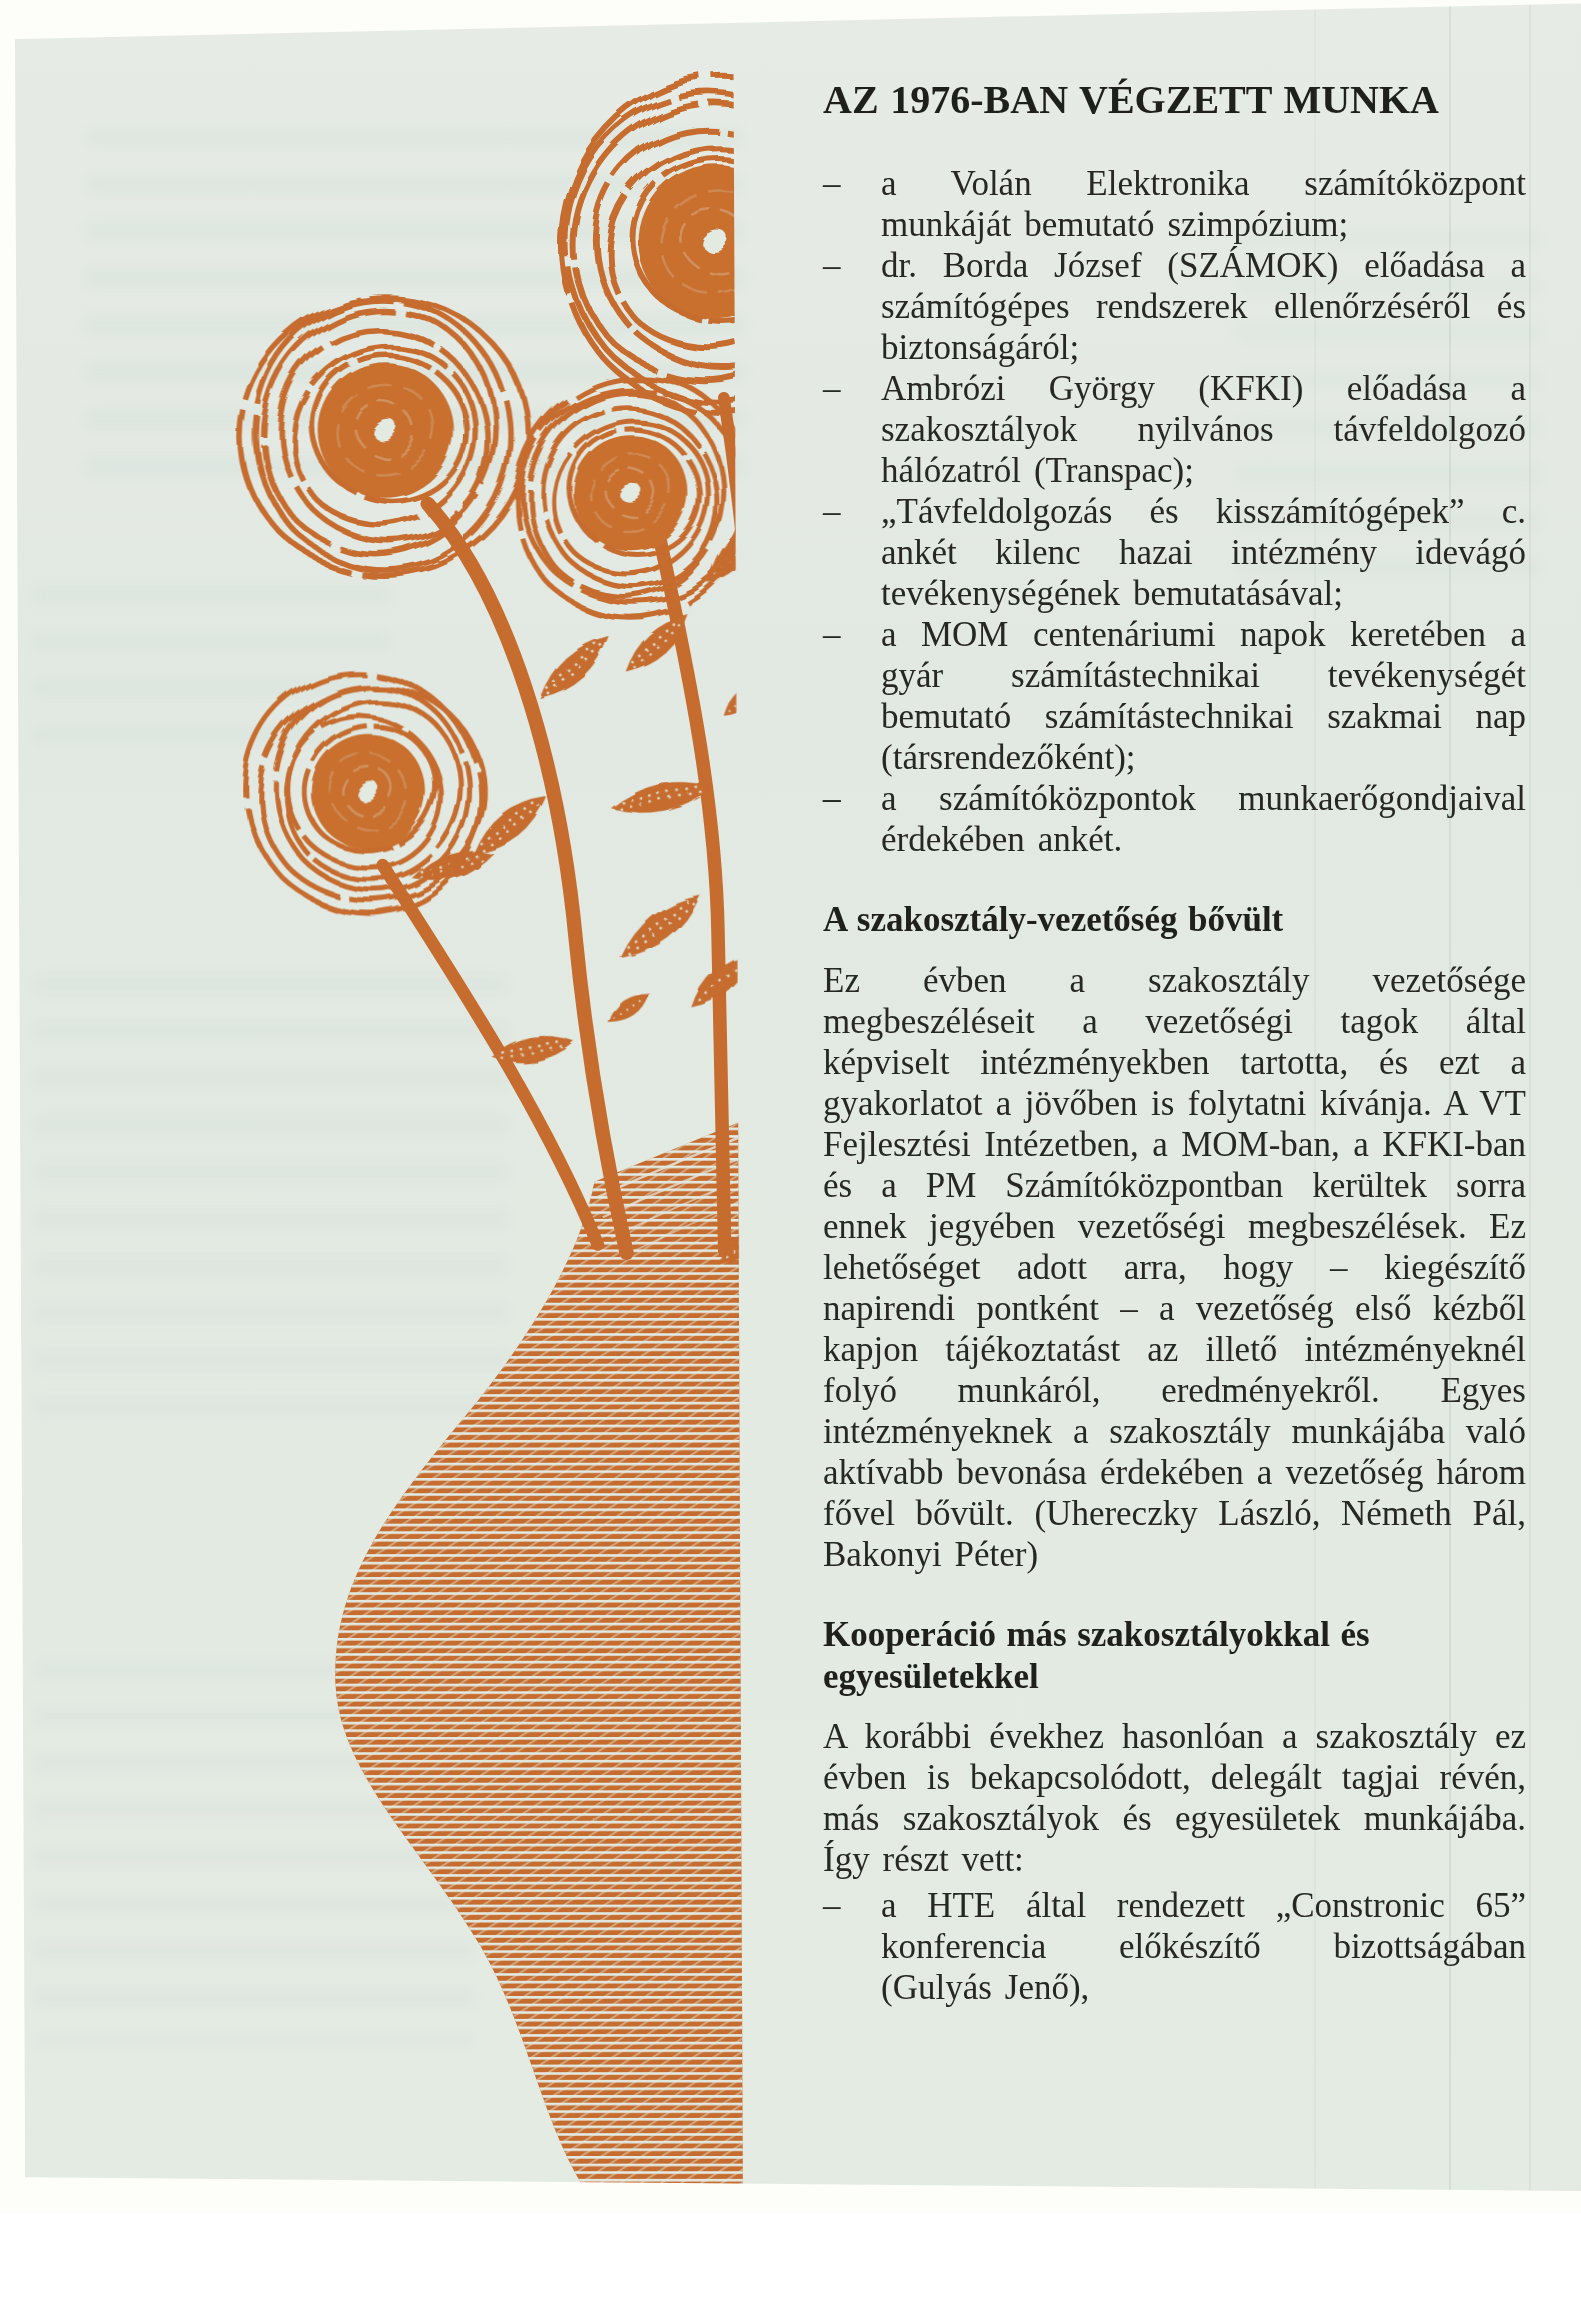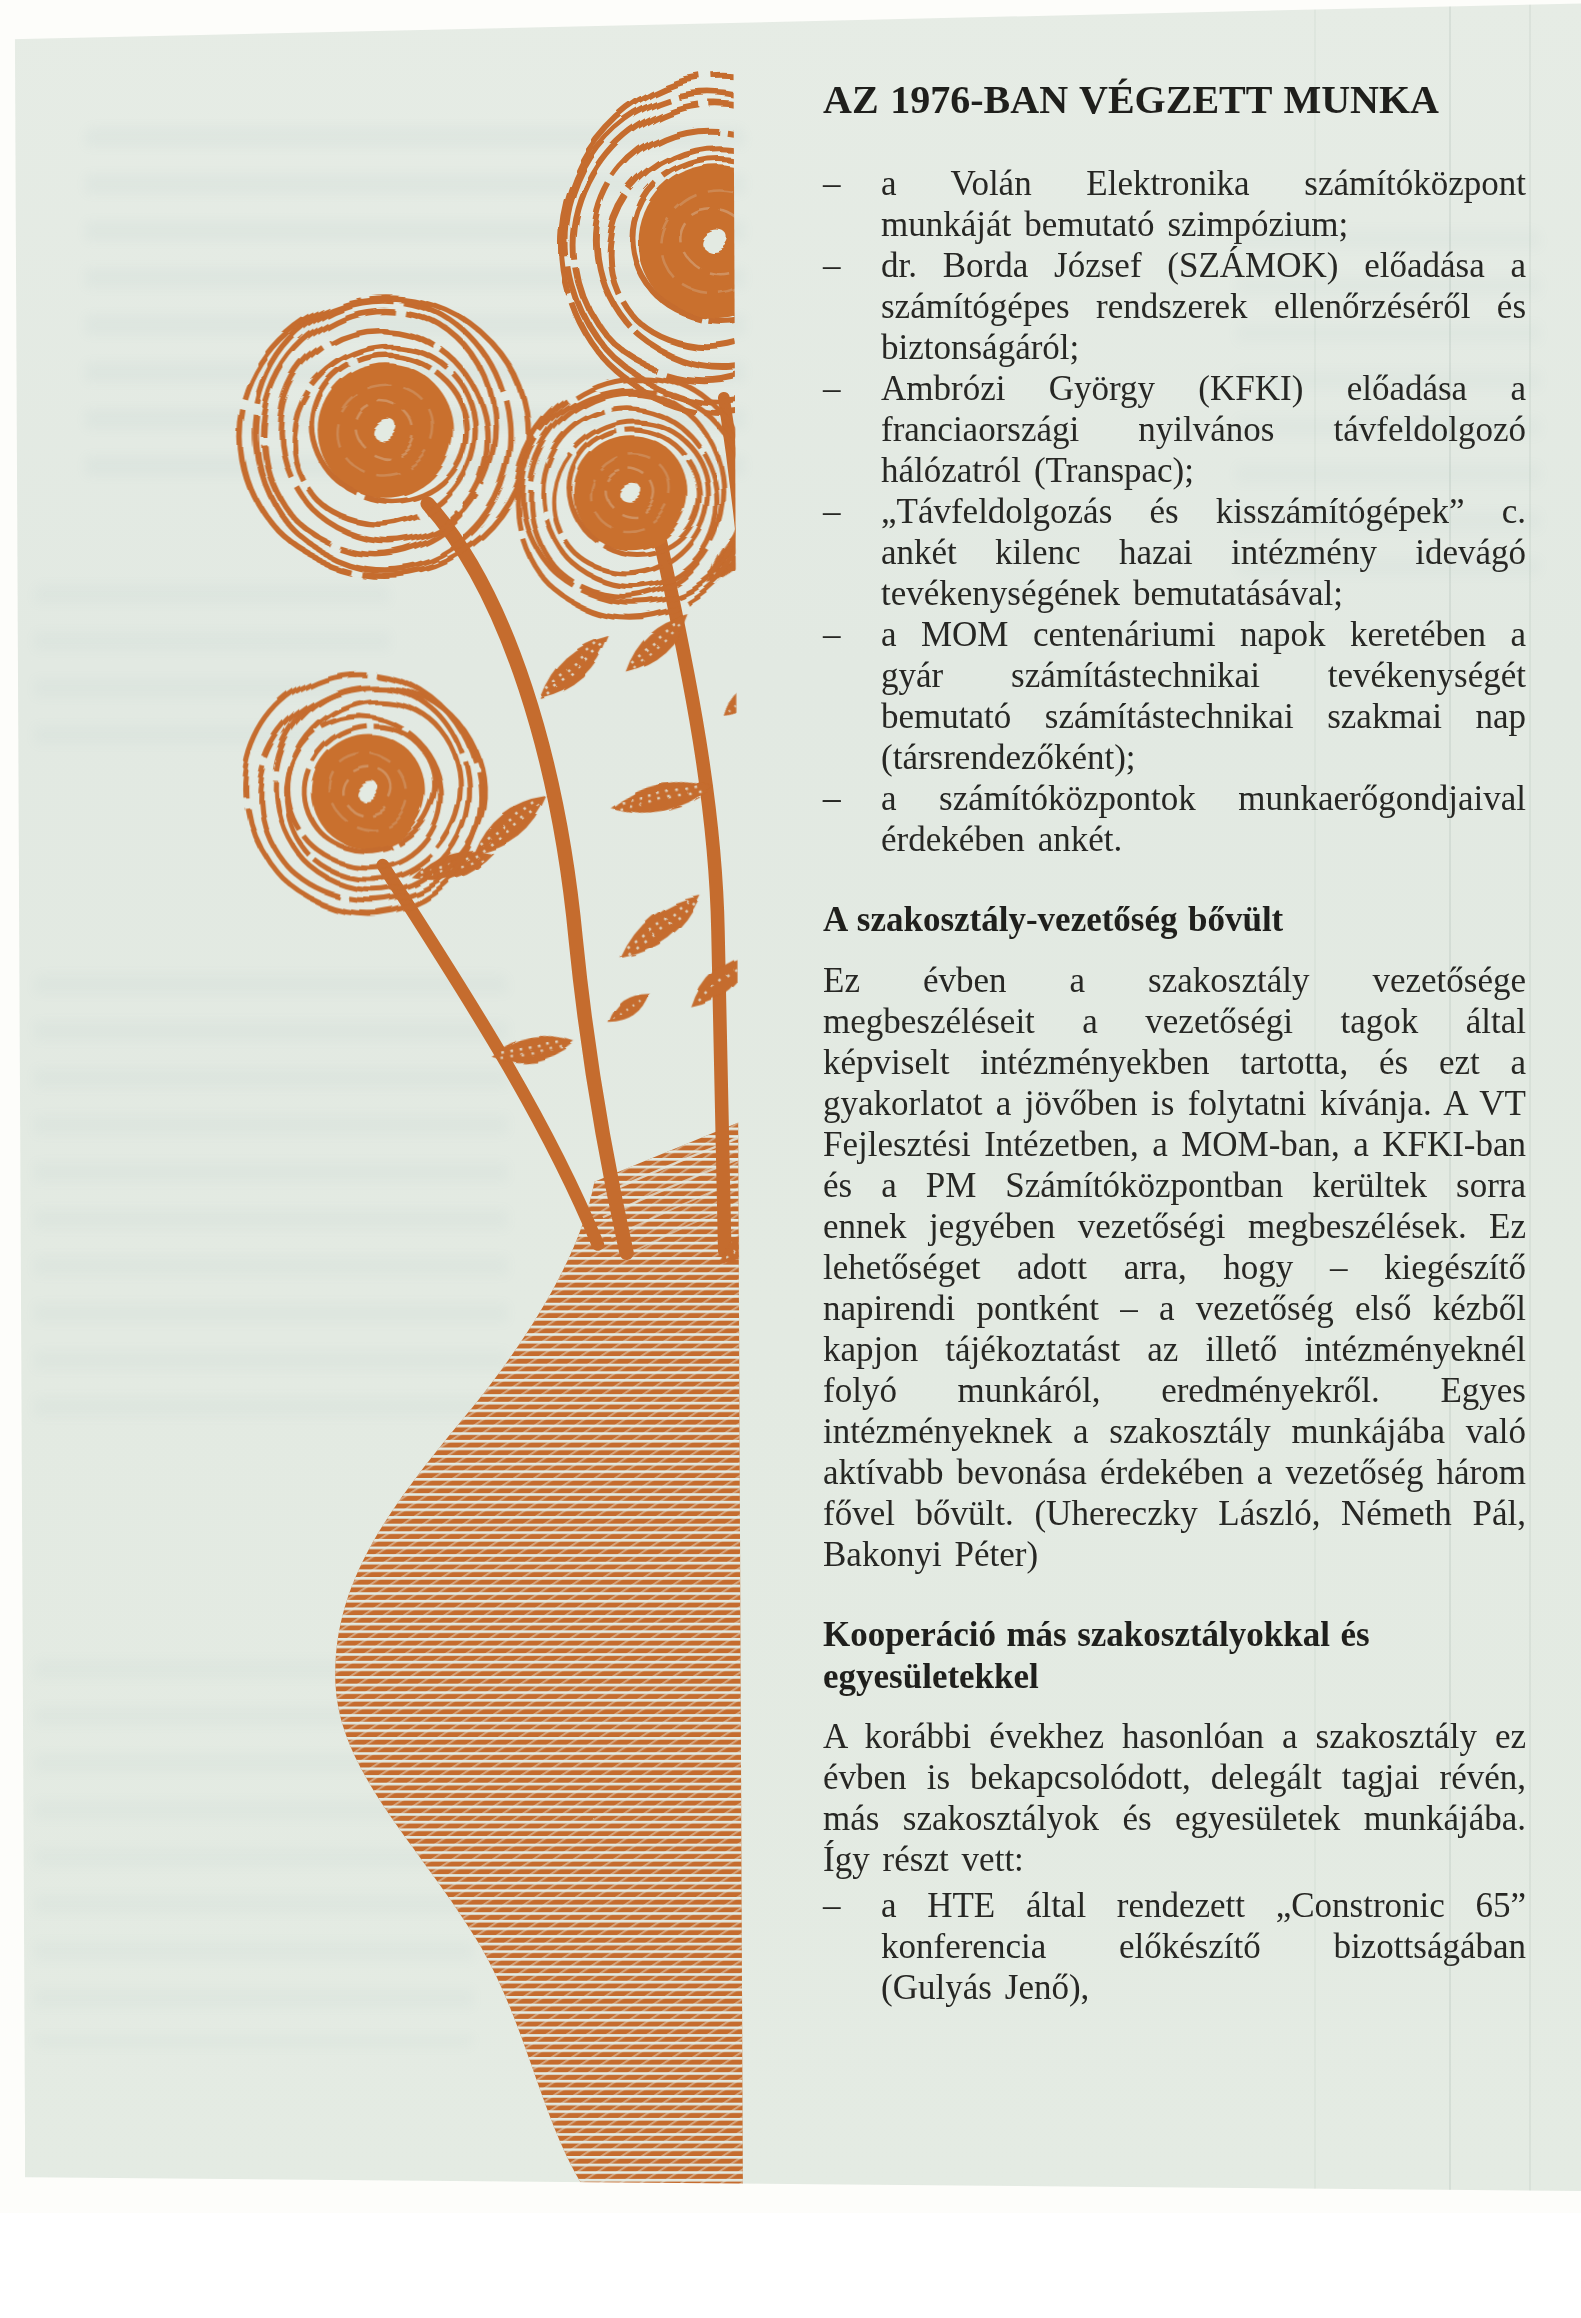--- a/index.html
+++ b/index.html
@@ -216,21 +216,21 @@
     </g>
   </svg>
 
   <div class="col">
     <h1>AZ 1976-BAN VÉGZETT MUNKA</h1>
 
     <section>
       <ul>
         <li><span class="dash">–</span><span class="li-text">a Volán Elektronika számítóközpont munkáját bemutató szimpózium;</span></li>
         <li><span class="dash">–</span><span class="li-text">dr. Borda József (SZÁMOK) előadása a számítógépes rendszerek ellenőrzéséről és biztonságáról;</span></li>
-        <li><span class="dash">–</span><span class="li-text">Ambrózi György (KFKI) előadása a franciaországi nyilvános távfeldolgozó hálózatról (Transpac);</span></li>
+        <li><span class="dash">–</span><span class="li-text">Ambrózi György (KFKI) előadása a szakosztályok nyilvános távfeldolgozó hálózatról (Transpac);</span></li>
         <li><span class="dash">–</span><span class="li-text">„Távfeldolgozás és kisszámítógépek” c. ankét kilenc hazai intézmény idevágó tevékenységének bemutatásával;</span></li>
         <li><span class="dash">–</span><span class="li-text">a MOM centenáriumi napok keretében a gyár számítástechnikai tevékenységét bemutató számítástechnikai szakmai nap (társrendezőként);</span></li>
         <li><span class="dash">–</span></li>
         <li><span class="dash">–</span><span class="li-text">a számítóközpontok munkaerőgondjaival érdekében ankét.</span></li>
       </ul>
     </section>
 
     <section class="later">
       <h2>A szakosztály-vezetőség bővült</h2>
       <p>Ez évben a szakosztály vezetősége megbeszéléseit a vezetőségi tagok által képviselt intézményekben tartotta, és ezt a gyakorlatot a jövőben is folytatni kívánja. A VT Fejlesztési Intézetben, a MOM-ban, a KFKI-ban és a PM Számítóközpontban kerültek sorra ennek jegyében vezetőségi megbeszélések. Ez lehetőséget adott arra, hogy – kiegészítő napirendi pontként – a vezetőség első kézből kapjon tájékoztatást az illető intézményeknél folyó munkáról, eredményekről. Egyes intézményeknek a szakosztály munkájába való aktívabb bevonása érdekében a vezetőség három fővel bővült. (Uhereczky László, Németh Pál, Bakonyi Péter)</p>

